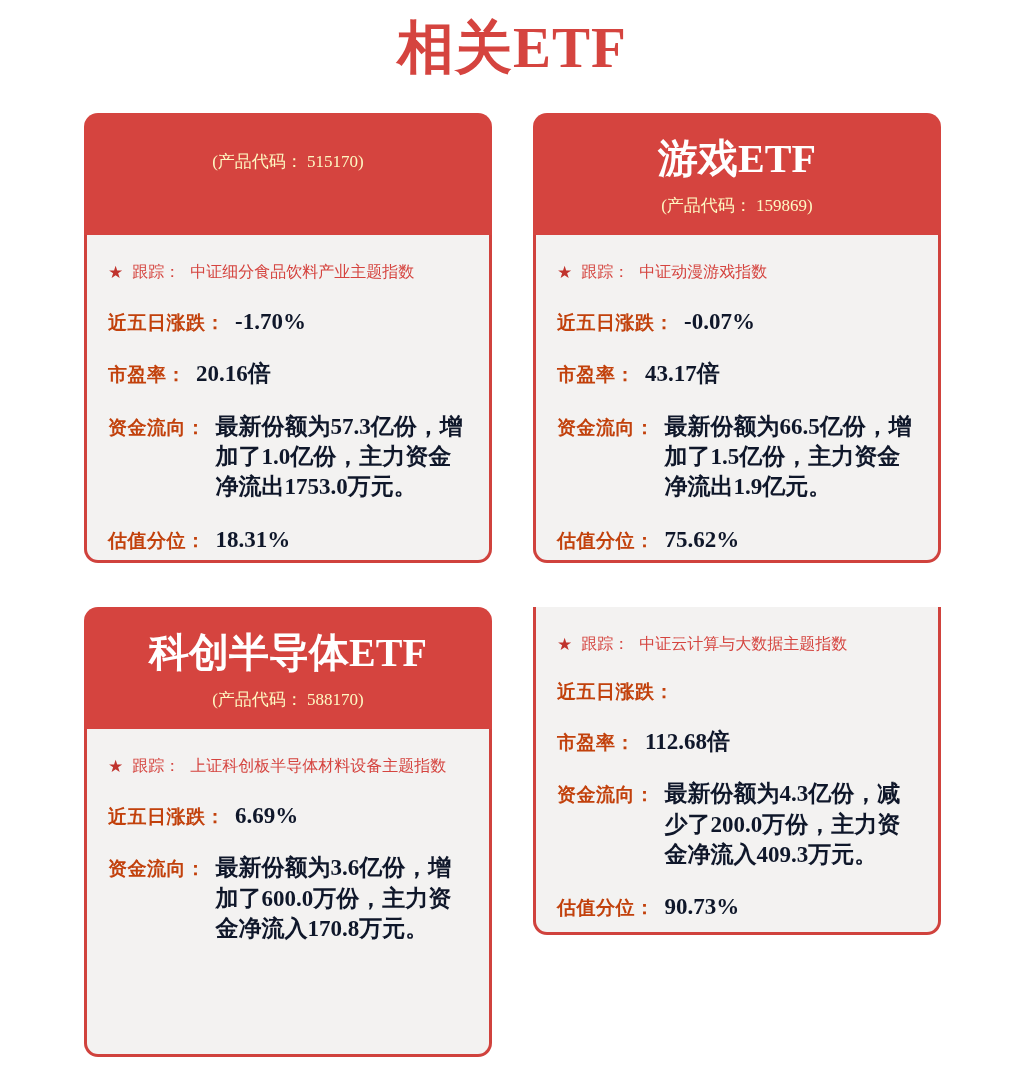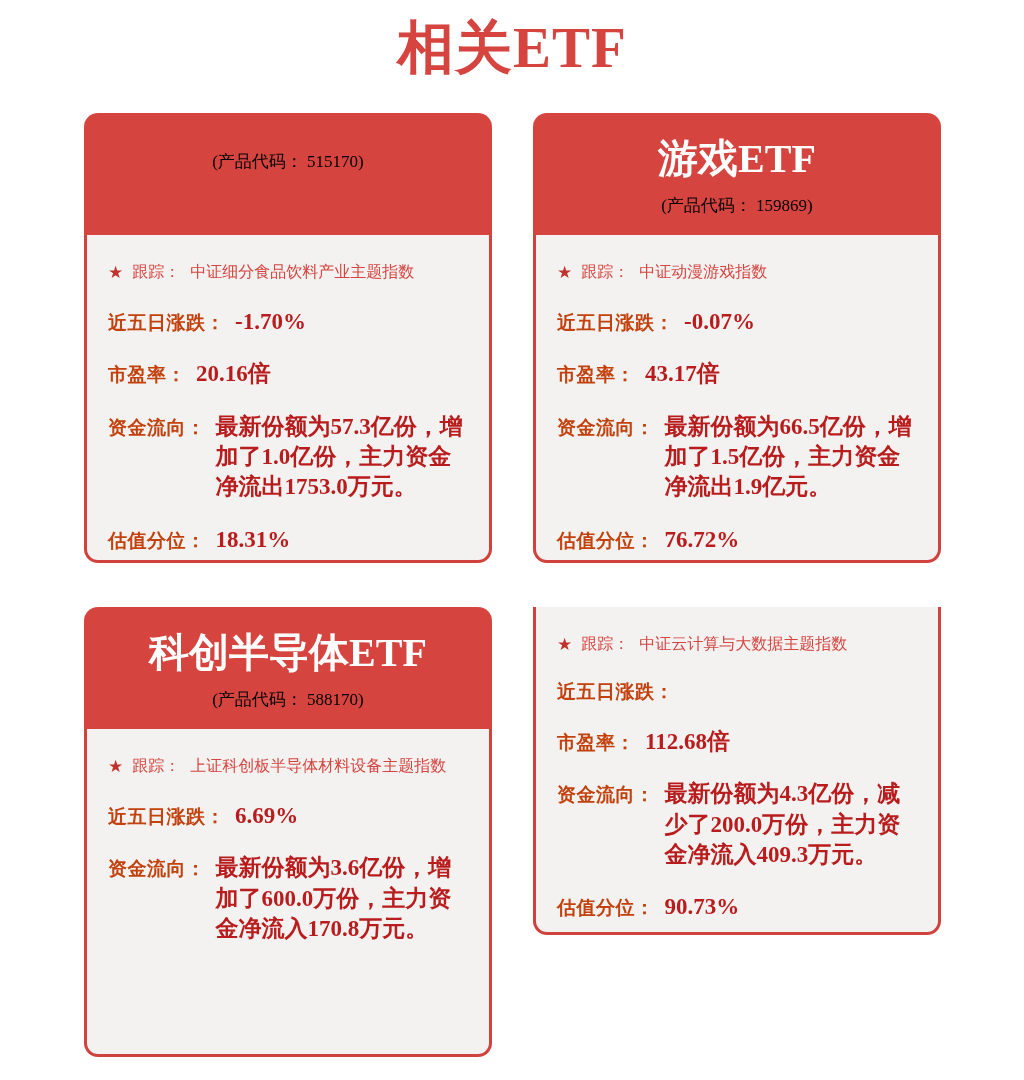--- a/index.html
+++ b/index.html
@@ -42,21 +42,21 @@
   }
   .card-title {
     color: #ffffff;
     font-size: 40px;
     font-weight: bold;
     font-family: "Liberation Serif", serif;
     line-height: 1.1;
     white-space: nowrap;
   }
   .card-code {
-    color: #000000;
+    color: #fef9c3;
     font-size: 17px;
     margin-top: 13px;
     font-family: "Liberation Serif", serif;
   }
   .card-body {
     background: #f3f2f1;
     border: 3px solid #d0423d;
     border-top: none;
     border-radius: 0 0 14px 14px;
     box-sizing: border-box;
@@ -86,21 +86,21 @@
   }
   .info-label {
     color: #c2410c;
     font-weight: bold;
     font-size: 19px;
     white-space: nowrap;
     margin-right: 10px;
     letter-spacing: 0.5px;
   }
   .info-value {
-    color: #b91c1c;
+    color: #0f172a;
     font-weight: bold;
     font-size: 23px;
     font-family: "Liberation Serif", serif;
     line-height: 1.32;
     flex: 1;
   }
 </style>
 </head>
 <body>
 
@@ -157,21 +157,21 @@
         <div class="info-row">
           <span class="info-label">市盈率：</span>
           <span class="info-value">43.17倍</span>
         </div>
         <div class="info-row">
           <span class="info-label">资金流向：</span>
           <span class="info-value">最新份额为66.5亿份，增加了1.5亿份，主力资金净流出1.9亿元。</span>
         </div>
         <div class="info-row">
           <span class="info-label">估值分位：</span>
-          <span class="info-value">76.72%</span>
+          <span class="info-value">75.62%</span>
         </div>
       </div>
     </div>
 
     <div class="card">
       <div class="card-header">
         <div class="card-title">科创半导体ETF</div>
         <div class="card-code">(产品代码： 588170)</div>
       </div>
       <div class="card-body">

